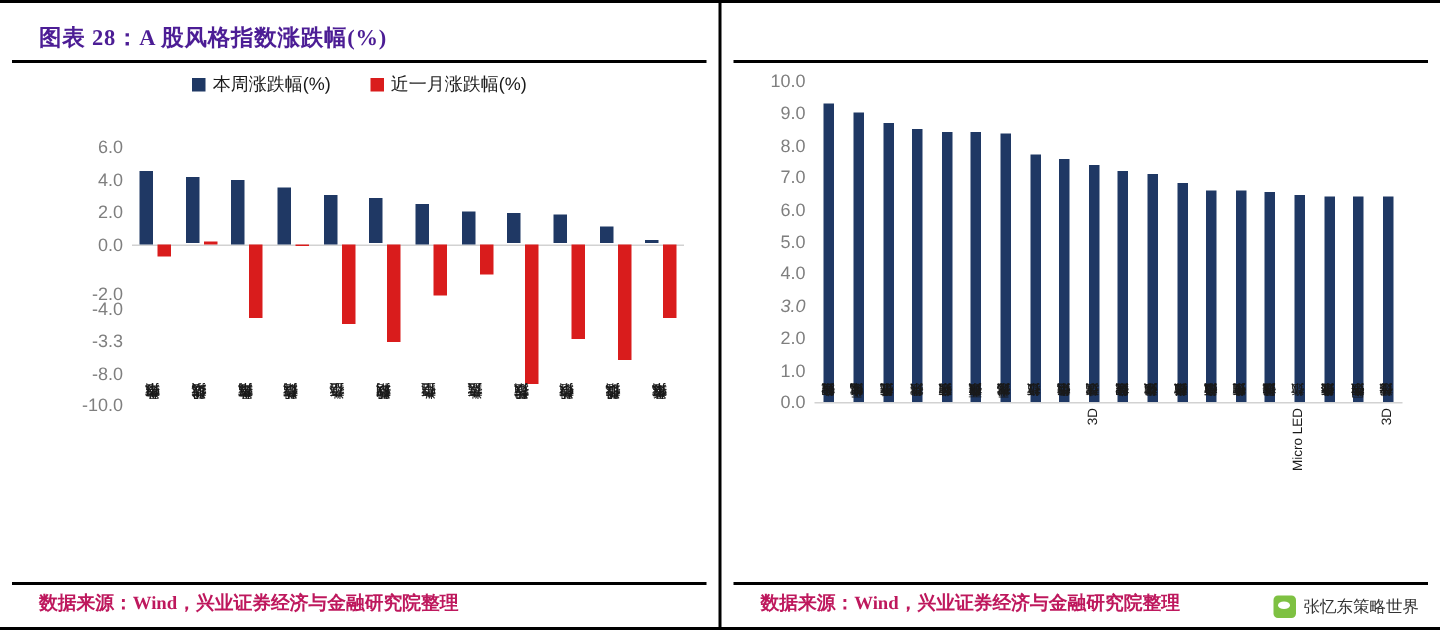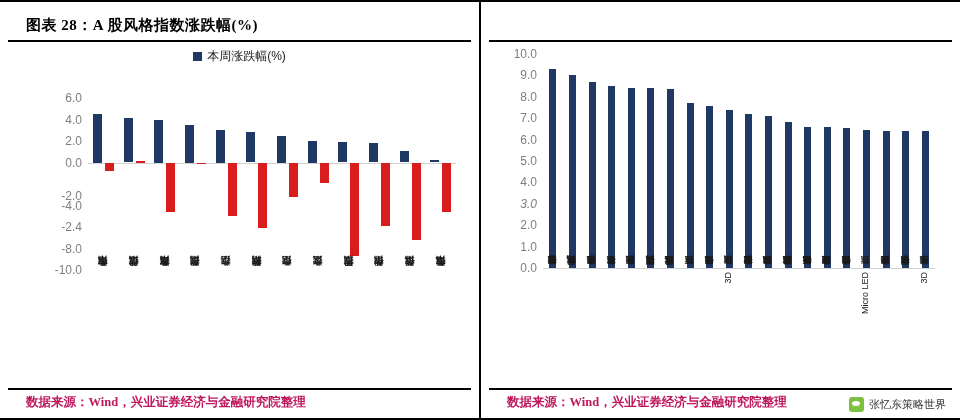--- a/index.html
+++ b/index.html
@@ -16,21 +16,21 @@
   .frame-bottom{position:absolute;left:0;bottom:0;width:960px;height:2px;background:#000;}
   .frame-mid-v{position:absolute;left:479px;top:0;width:2px;height:420px;background:#000;}
 
   .panel{position:absolute;top:2px;height:416px;width:479px;box-sizing:border-box;}
   .panel-left{left:0;}
   .panel-right{left:481px;}
 
   .chart-title{
     position:absolute;left:26px;top:14px;right:10px;
     font-family:"Liberation Serif","DejaVu Serif",serif;
-    font-weight:bold;font-size:15px;color:#000000;letter-spacing:.5px;
+    font-weight:bold;font-size:15px;color:#4c1d95;letter-spacing:.5px;
     white-space:nowrap;
   }
   .title-rule{position:absolute;left:8px;right:8px;top:38px;height:2px;background:#000;}
 
   
   .legend{
     position:absolute;top:46px;left:0;width:479px;
     display:flex;justify-content:center;align-items:center;gap:26px;
     font-size:12px;color:#1a1a1a;
   }
@@ -92,31 +92,35 @@
 
   <div class="panel panel-left">
     <div class="chart-title">图表 28：A 股风格指数涨跌幅(%)</div>
     <div class="title-rule"></div>
 
     <div class="legend">
       <div class="legend-item">
         <span class="legend-swatch" id="lg0" style="background: rgb(31, 56, 100);"></span>
         <span>本周涨跌幅(%)</span>
       </div>
+      <div class="legend-item">
+        <span class="legend-swatch" id="lg1" style="background: rgb(217, 28, 28);"></span>
+        <span>近一月涨跌幅(%)</span>
+      </div>
     </div>
 
     <div class="plot" id="plotL" style="left: 88px; top: 96px; width: 368px; height: 172px;">
       <div class="yaxis" id="yaxisL">
           <div class="ytick" style="top: 0px; right: 374px; width: 44px;">6.0</div>
           <div class="ytick" style="top: 21.5px; right: 374px; width: 44px;">4.0</div>
           <div class="ytick" style="top: 43px; right: 374px; width: 44px;">2.0</div>
           <div class="ytick" style="top: 64.5px; right: 374px; width: 44px;">0.0</div>
           <div class="ytick" style="top: 86px; right: 374px; width: 44px; margin-top: 12px;">-2.0</div>
           <div class="ytick" style="top: 107.5px; right: 374px; width: 44px;">-4.0</div>
-          <div class="ytick" style="top: 129px; right: 374px; width: 44px;">-2.4</div>
+          <div class="ytick" style="top: 129px; right: 374px; width: 44px;">-3.3</div>
           <div class="ytick" style="top: 150.5px; right: 374px; width: 44px;">-8.0</div>
           <div class="ytick" style="top: 172px; right: 374px; width: 44px;">-10.0</div>
         </div>
       <div class="bars" id="barsL">
           <div class="zero-line" style="top: 64.5px;"></div>
           <div class="bar" style="left: 4.83333px; width: 9px; background: rgb(31, 56, 100); top: 16.125px; height: 48.375px;"></div>
           <div class="bar" style="left: 35.5px; width: 9px; background: rgb(31, 56, 100); top: 20.425px; height: 44.075px;"></div>
           <div class="bar" style="left: 66.1667px; width: 9px; background: rgb(31, 56, 100); top: 21.5px; height: 43px;"></div>
           <div class="bar" style="left: 96.8333px; width: 9px; background: rgb(31, 56, 100); top: 26.875px; height: 37.625px;"></div>
           <div class="bar" style="left: 127.5px; width: 9px; background: rgb(31, 56, 100); top: 32.25px; height: 32.25px;"></div>

